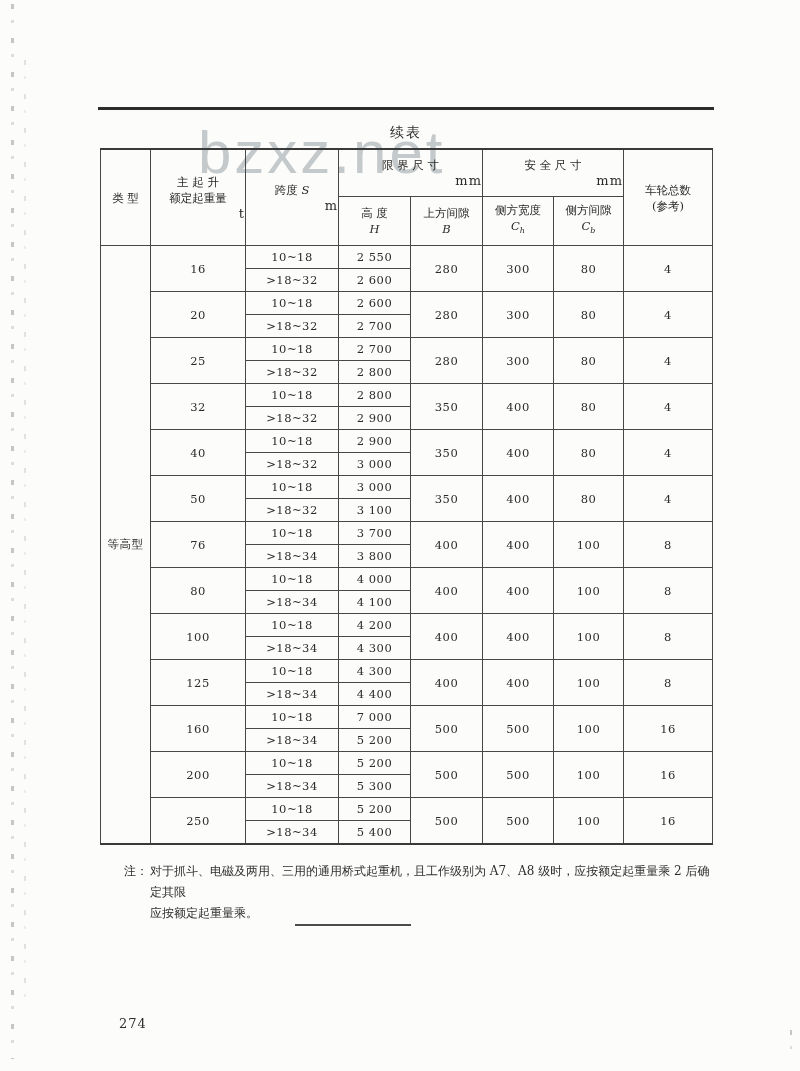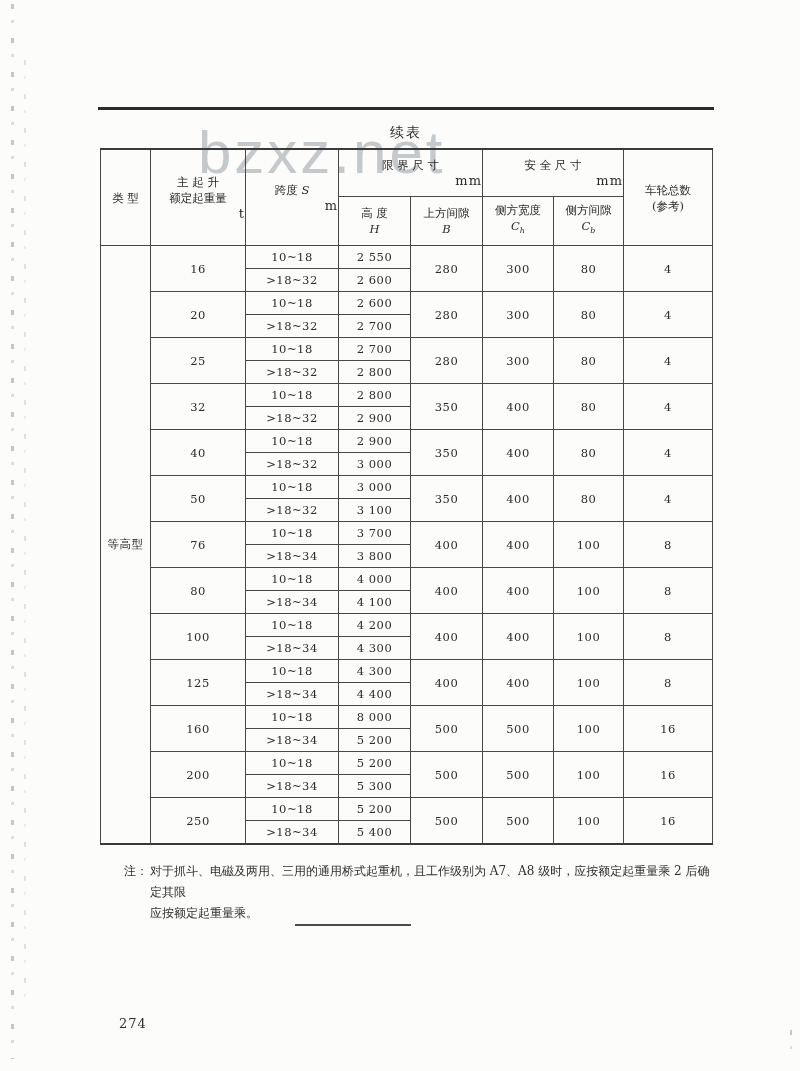--- a/index.html
+++ b/index.html
@@ -264,21 +264,21 @@
             <td class="cell" rowspan="2">100</td>
             <td class="cell" rowspan="2">8</td>
           </tr>
           <tr>
             <td class="cell">&gt;18~34</td>
             <td class="cell">4 400</td>
           </tr>
           <tr>
             <td class="cell" rowspan="2">160</td>
             <td class="cell">10~18</td>
-            <td class="cell">8 000</td>
+            <td class="cell">7 000</td>
             <td class="cell" rowspan="2">500</td>
             <td class="cell" rowspan="2">500</td>
             <td class="cell" rowspan="2">100</td>
             <td class="cell" rowspan="2">16</td>
           </tr>
           <tr>
             <td class="cell">&gt;18~34</td>
             <td class="cell">5 200</td>
           </tr>
           <tr>

